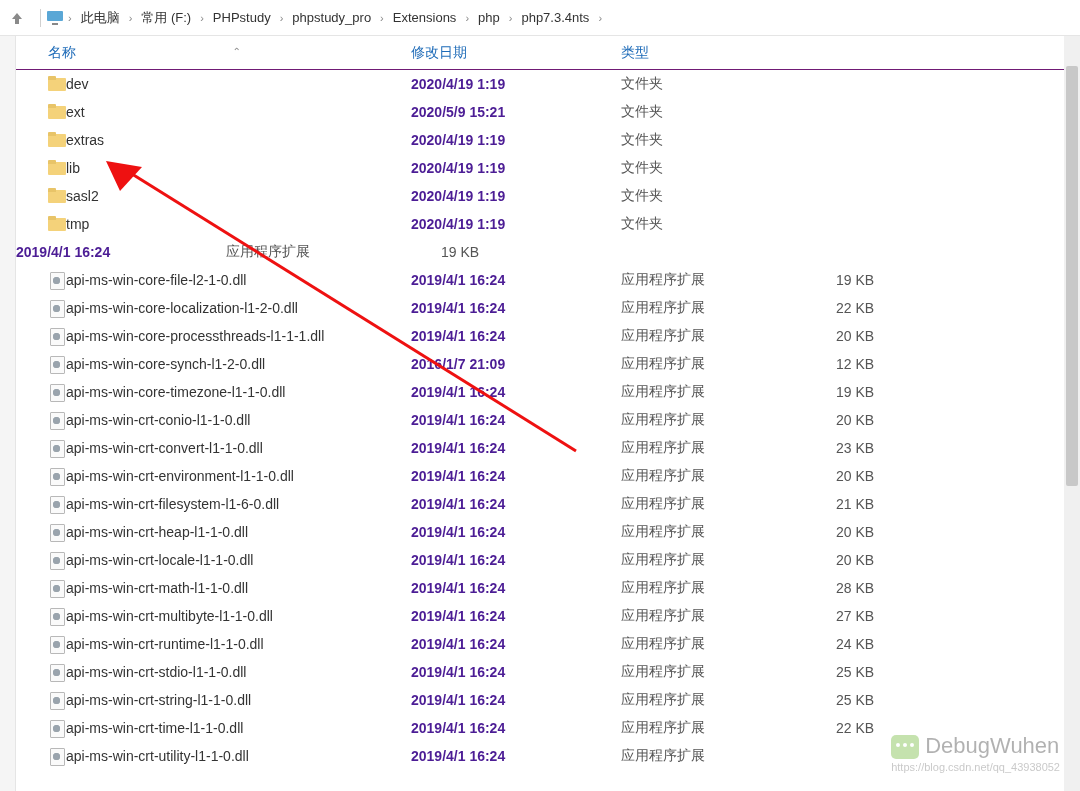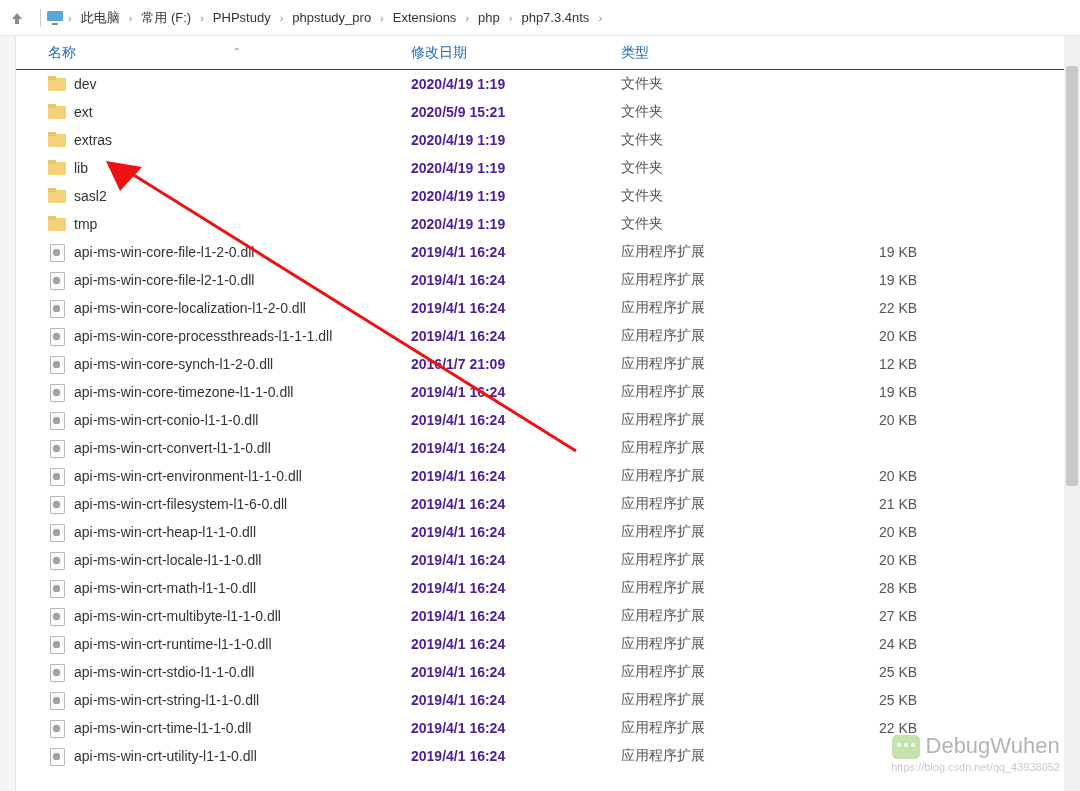--- a/index.html
+++ b/index.html
@@ -81,24 +81,24 @@
     color: #888;
   }
   
   .rows { }
   .row {
     height: 28px;
     display: flex;
     align-items: center;
     font-size: 14px;
   }
-  .row .c-name { width: 395px; padding-left: 32px; display: flex; align-items: center; gap: 8px; }
+  .row .c-name { width: 395px; padding-left: 32px; display: flex; align-items: center; }
   .row .c-date { width: 210px; color: #4c1d95; font-weight: bold; }
   .row .c-type { width: 215px; color: #555; }
-  .row .c-size { flex:1; color: #555; text-align: center; padding-right: 120px;}
+  .row .c-size { flex:1; color: #555; text-align: left; padding-right: 120px;}
   .row .fname { color: #333; white-space: nowrap; }
   
   .ico { width: 18px; height: 16px; position: relative; flex: 0 0 18px;}
   .ico.folder::before {
     content:"";
     position:absolute; left:0; top:2px; width:18px; height:13px;
     background:#f4d27a; border-radius:1px;
   }
   .ico.folder::after {
     content:"";
@@ -124,21 +124,21 @@
     top: 115px;
     width: 500px;
     height: 320px;
     pointer-events: none;
   }
   
   .wm {
     position: absolute;
     right: 20px;
     bottom: 18px;
-    text-align: center;
+    text-align: left;
     opacity: 0.45;
     font-size: 22px;
     color: #555;
     pointer-events: none;
   }
   .wm .bubble {
     display:inline-block; vertical-align:middle;
     width:28px; height:24px; border-radius:5px;
     background:#7fbf4d; position:relative; margin-right:6px;
   }
@@ -258,24 +258,20 @@
           <div class="row">
             <div class="c-name">
               <span class="ico folder"></span>
               <span class="fname">tmp</span>
             </div>
             <div class="c-date">2020/4/19 1:19</div>
             <div class="c-type">文件夹</div>
             <div class="c-size"></div>
           </div>
           <div class="row">
-            <div class="c-name">
-              <span class="ico dll"></span>
-              <span class="fname">api-ms-win-core-file-l1-2-0.dll</span>
-            </div>
             <div class="c-date">2019/4/1 16:24</div>
             <div class="c-type">应用程序扩展</div>
             <div class="c-size">19 KB</div>
           </div>
           <div class="row">
             <div class="c-name">
               <span class="ico dll"></span>
               <span class="fname">api-ms-win-core-file-l2-1-0.dll</span>
             </div>
             <div class="c-date">2019/4/1 16:24</div>
@@ -327,20 +323,21 @@
             <div class="c-type">应用程序扩展</div>
             <div class="c-size">20 KB</div>
           </div>
           <div class="row">
             <div class="c-name">
               <span class="ico dll"></span>
               <span class="fname">api-ms-win-crt-convert-l1-1-0.dll</span>
             </div>
             <div class="c-date">2019/4/1 16:24</div>
             <div class="c-type">应用程序扩展</div>
+            <div class="c-size">23 KB</div>
           </div>
           <div class="row">
             <div class="c-name">
               <span class="ico dll"></span>
               <span class="fname">api-ms-win-crt-environment-l1-1-0.dll</span>
             </div>
             <div class="c-date">2019/4/1 16:24</div>
             <div class="c-type">应用程序扩展</div>
             <div class="c-size">20 KB</div>
           </div>

